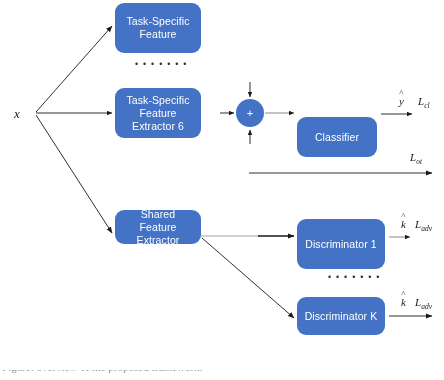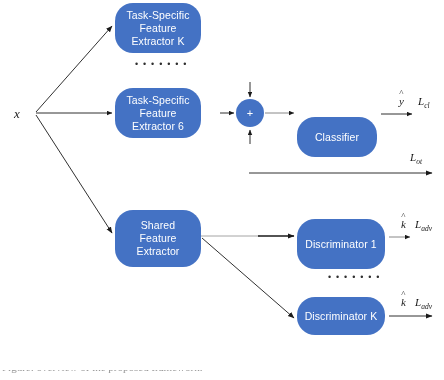--- a/index.html
+++ b/index.html
@@ -16,21 +16,21 @@
   }
   #canvas {
     position: absolute;
     left: 0; top: 0;
     width: 444px;
     height: 380px;
   }
   .node {
     position: absolute;
     background: #4472C4;
-    border-radius: 18px;
+    border-radius: 9px;
     color: #ffffff;
     display: flex;
     flex-direction: column;
     align-items: center;
     justify-content: center;
     text-align: center;
     font-family: "Liberation Sans", sans-serif;
     font-size: 10.5px;
     line-height: 13px;
     letter-spacing: 0.1px;
@@ -140,30 +140,29 @@
   <line x1="389" y1="237" x2="410" y2="237" stroke="#7b7b7b" stroke-width="0.9" marker-end="url(#arrowsmall)"></line>
 
   <line x1="389" y1="316" x2="432" y2="316" stroke="#1a1a1a" stroke-width="0.9" marker-end="url(#arrowhead)"></line>
 </svg>
 
 <div class="mathlabel" style="left:14px; top:106px; font-size:13px;">x</div>
 
 <div class="node" style="left:115px; top:3px; width:86px; height:50px;">
   <span class="node-line">Task-Specific</span>
   <span class="node-line">Feature</span>
-  <span class="node-line">Extractor K</span>
 </div>
 
 <div class="node" style="left:115px; top:88px; width:86px; height:50px;">
   <span class="node-line">Task-Specific</span>
   <span class="node-line">Feature</span>
   <span class="node-line">Extractor 6</span>
 </div>
 
-<div class="node" style="left:115px; top:210px; width:86px; height:57px;">
+<div class="node" style="left:115px; top:210px; width:86px; height:34px;">
   <span class="node-line">Shared</span>
   <span class="node-line">Feature</span>
   <span class="node-line">Extractor</span>
 </div>
 
 <div class="node" style="left:297px; top:93px; width:80px; height:40px;margin-top:24px;">
   <span class="node-line">Classifier</span>
 </div>
 
 <div class="node" style="left:297px; top:219px; width:88px; height:50px;">

